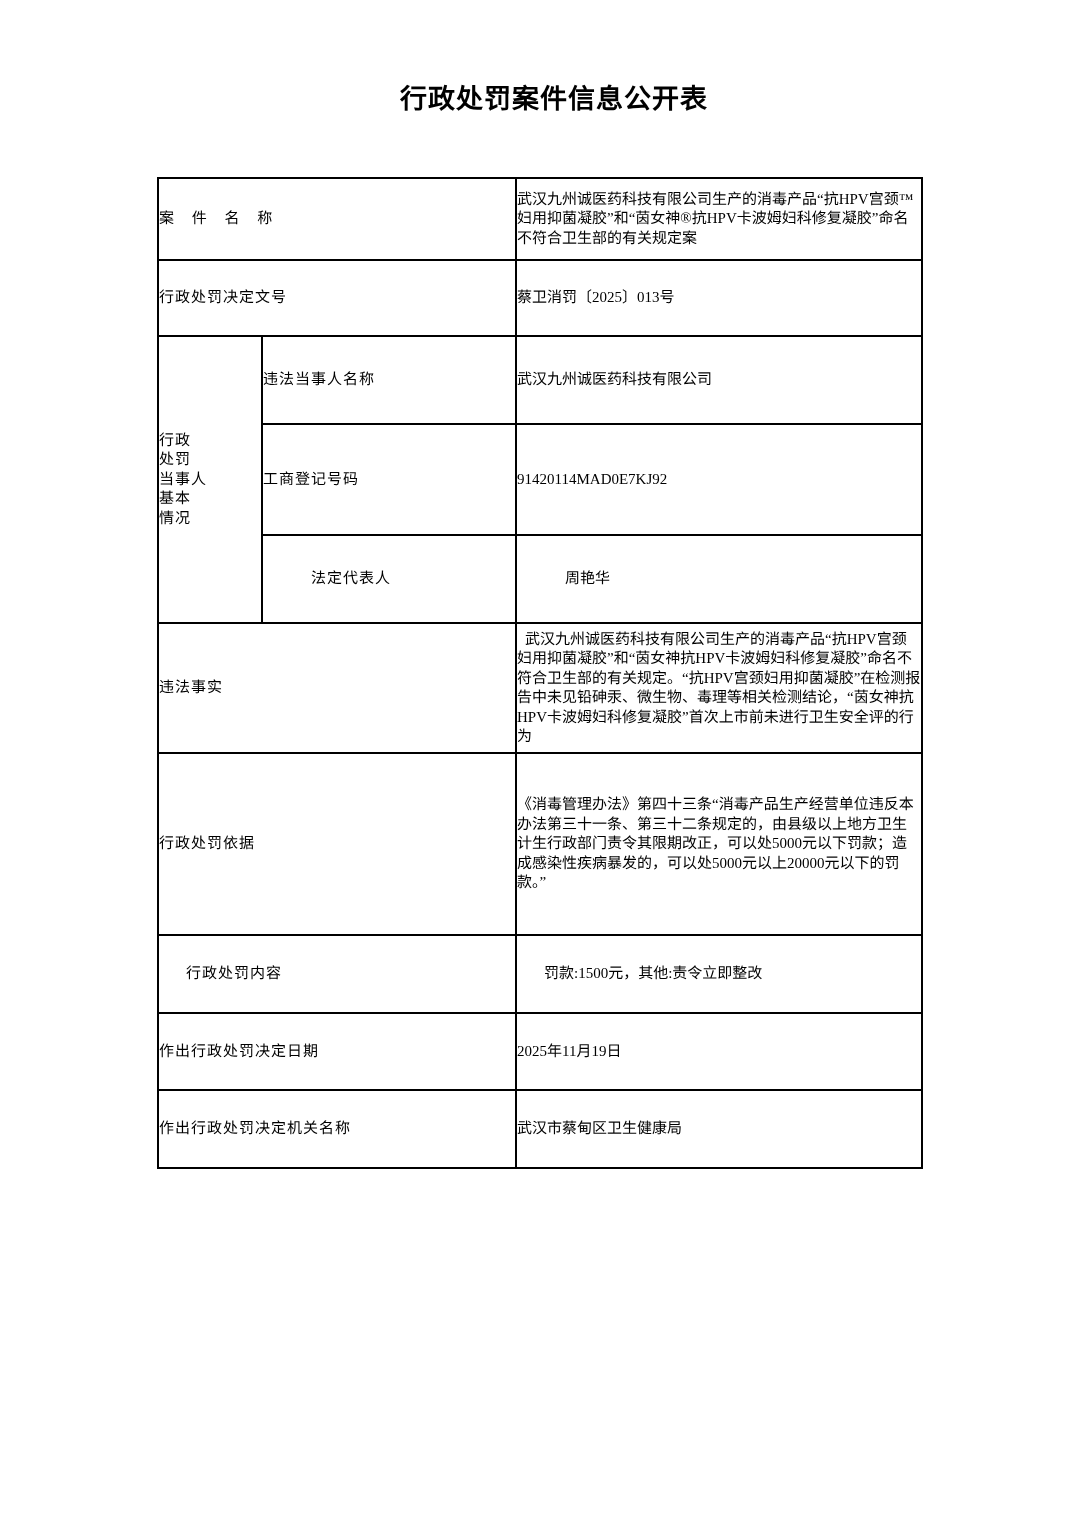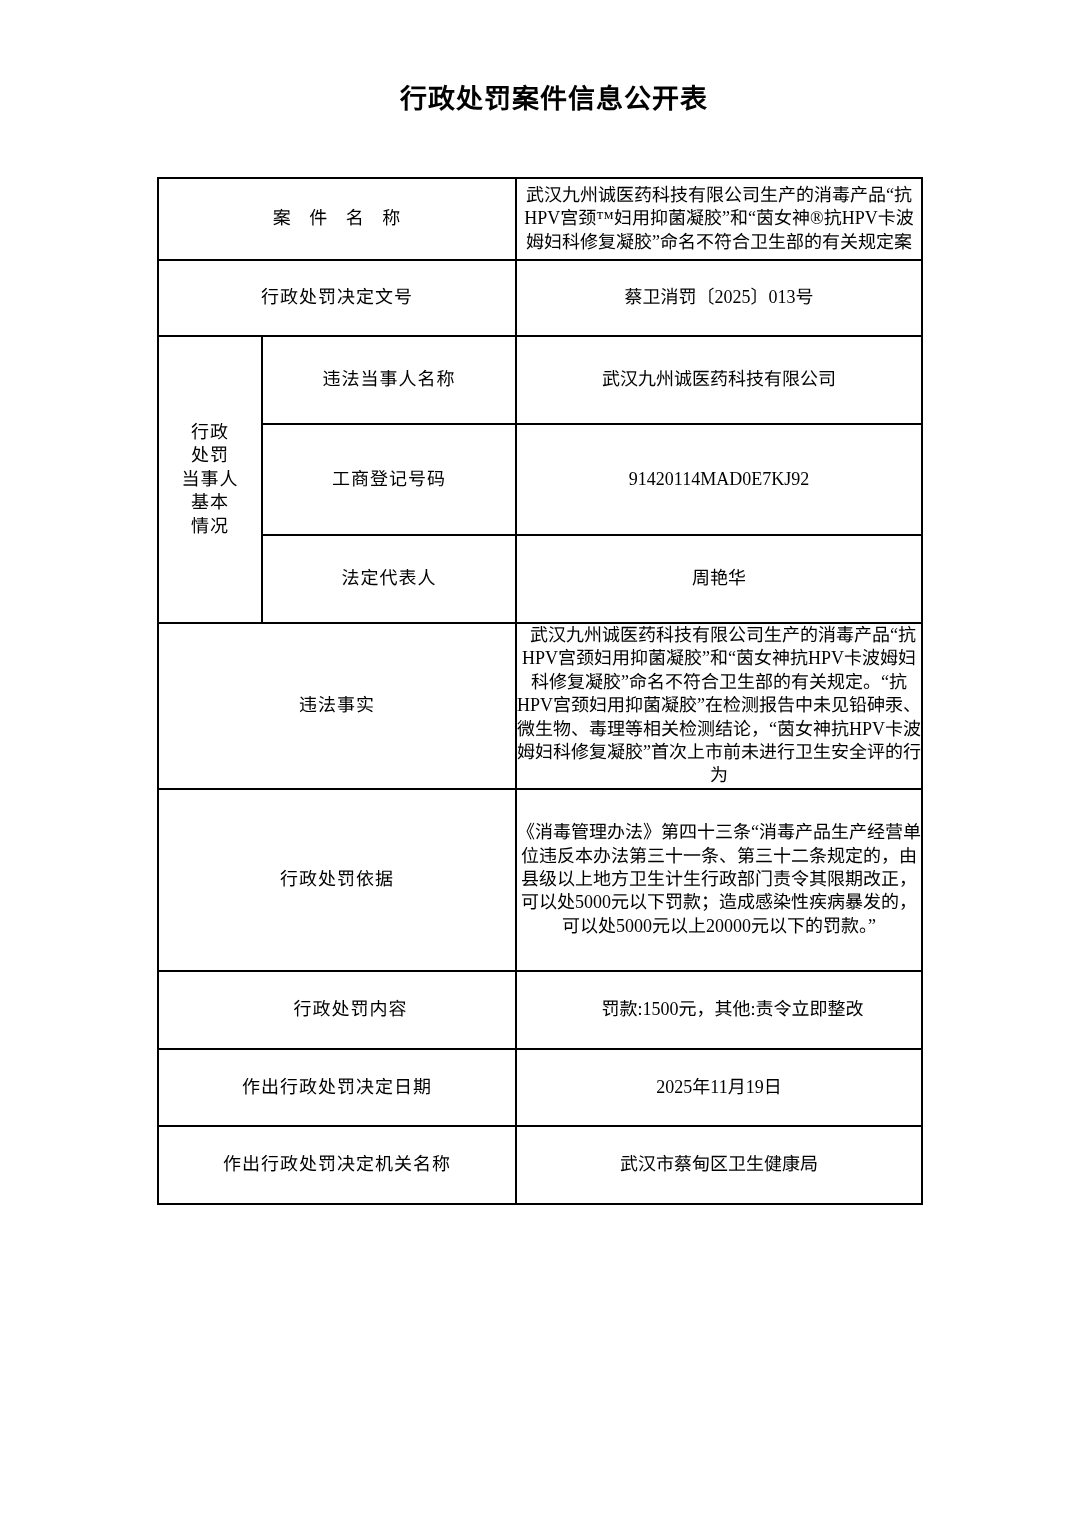--- a/index.html
+++ b/index.html
@@ -30,23 +30,23 @@
   }
   table.info-table {
     border-collapse: collapse;
     table-layout: fixed;
     width: 764px;
     margin: 63px 0 0 157px;
   }
   table.info-table td {
     border: 2px solid #000000;
     padding: 0;
-    text-align: center;
+    text-align: left;
     vertical-align: middle;
-    font-size: 18px;
+    font-size: 15px;
     line-height: 1.3;
     overflow: hidden;
   }
   td.label-cell {
     letter-spacing: 1px;
   }
   td.spread-label {
     word-spacing: 12px;
     margin-top: 36px;
   }
@@ -75,21 +75,21 @@
     text-justify: inter-ideograph;
     font-size: 21px;
     line-height: 25px;
     padding: 2px 8px;
   }
   
   tr.r1  td { height: 80px; }
   tr.r2  td { height: 74px; }
   tr.r3  td { height: 86px; }
   tr.r4  td { height: 109px; margin-left: 20px; }
-  tr.r5  td { height: 86px; }
+  tr.r5  td { height: 86px; padding-left: 48px; }
   tr.r6  td { height: 128px; }
   tr.r7  td { height: 180px; margin-top: 32px; }
   tr.r8  td { height: 76px; padding-left: 27px; }
   tr.r9  td { height: 75px; }
   tr.r10 td { height: 76px; }
 </style>
 </head>
 <body>
 
 <div class="page">

